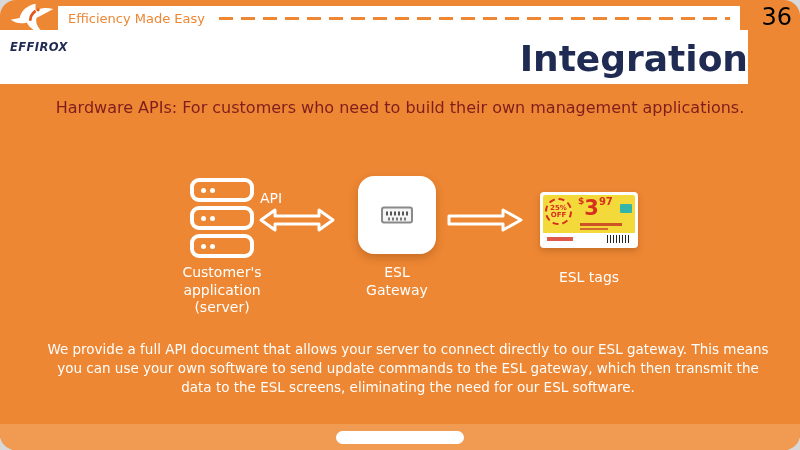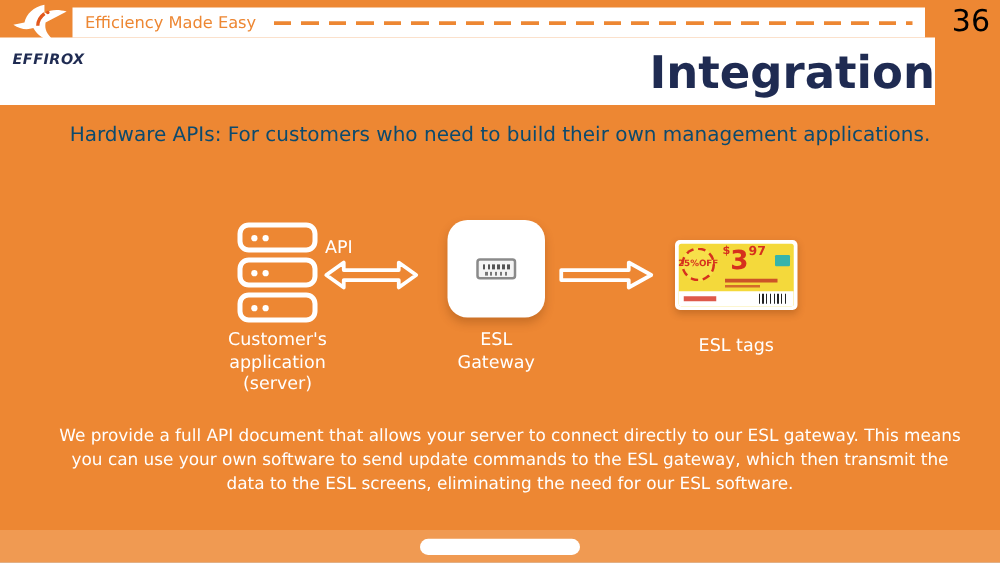--- a/index.html
+++ b/index.html
@@ -1,36 +1,37 @@
 <!DOCTYPE html>
 <html><head>
 <meta charset="utf-8">
 <style>
   html,body{margin:0;padding:0;background:#d8d8d8;}
   .slide{
     position:relative;width:800px;height:450px;overflow:hidden;
     background:#ED8733;
     font-family:"DejaVu Sans","Liberation Sans",sans-serif;
+    border-radius:16px;
   }
   
   .tagline-strip{position:absolute;top:6px;left:58px;right:60px;height:24px;background:#fff;
     display:flex;align-items:center;padding-left:10px;box-sizing:border-box;}
   .tagline{color:#ED8733;font-size:13px;white-space:nowrap;margin-right:14px;}
   .dash-line{flex:1;height:3px;margin-right:10px;
     background:repeating-linear-gradient(90deg,#ED8733 0 14px,transparent 14px 22px);}
   
   .header{position:absolute;top:30px;left:0;width:748px;height:54px;background:#fff;}
   .brand{position:absolute;left:10px;top:10px;color:#1F2B52;font-size:11.5px;font-weight:bold;
     font-style:italic;letter-spacing:.4px;}
   .title{position:absolute;left:0;right:0;top:8px;margin:0;text-align:right;color:#1F2B52;
     font-size:36px;font-weight:bold;}
   .logo{position:absolute;left:8px;top:2px;width:48px;height:32px;}
   .page-number{position:absolute;right:8px;top:3px;color:#000000;font-size:24px;}
   
-  .subtitle{position:absolute;top:98px;left:20px;right:20px;text-align:center;color:#0c4a6e;font-size:16px;}
+  .subtitle{position:absolute;top:98px;left:20px;right:20px;text-align:center;color:#7f1d1d;font-size:16px;}
   
   .server-icon{position:absolute;left:190px;top:178px;width:64px;}
   .server-tier{height:24px;box-sizing:border-box;border:4px solid #fff;border-radius:9px;margin-bottom:4px;
     display:flex;align-items:center;gap:4px;padding-left:7px;}
   .dot{width:5px;height:5px;background:#fff;border-radius:50%;}
   .api-label{position:absolute;left:260px;top:190px;width:74px;text-align:left;color:#fff;font-size:14px;}
   .arrow{position:absolute;width:78px;height:28px;}
   .arrow-1{left:258px;top:206px;}
   .arrow-2{left:446px;top:206px;}
   .gateway{position:absolute;left:358px;top:176px;width:78px;height:78px;background:#fff;
@@ -40,21 +41,21 @@
   .gateway-dots{margin:3px 3px 0 3px;height:4px;
     background:repeating-linear-gradient(90deg,#555 0 2px,transparent 2px 4px);}
   .gateway-dots2{margin:2px 5px 0 5px;height:3px;
     background:repeating-linear-gradient(90deg,#777 0 2px,transparent 2px 4px);}
   
   .esl-tag{position:absolute;left:540px;top:192px;width:98px;height:56px;background:#fff;border-radius:4px;
     padding:3px;box-sizing:border-box;box-shadow:0 3px 6px rgba(90,40,0,.25);}
   .tag-screen{position:relative;width:100%;height:100%;background:#F4D93B;border-radius:2px;overflow:hidden;}
   .tag-badge{position:absolute;left:2px;top:3px;width:27px;height:27px;box-sizing:border-box;
     border:2px dashed #D6301D;border-radius:50%;color:#D6301D;font-size:7px;font-weight:bold;
-    display:flex;flex-direction:row;align-items:center;justify-content:center;line-height:7px;background:#F7E04A;}
+    display:flex;flex-direction:column;align-items:center;justify-content:center;line-height:7px;background:#F7E04A;}
   .tag-price{position:absolute;left:35px;top:1px;color:#D6301D;font-weight:bold;white-space:nowrap;}
   .tag-price .cur{font-size:9px;vertical-align:top;}
   .tag-price .dollars{font-size:21px;}
   .tag-price .cents{font-size:10px;vertical-align:top;}
   .tag-bar1{position:absolute;left:37px;top:28px;width:42px;height:3px;background:#C43C24;opacity:.85;}
   .tag-bar2{position:absolute;left:37px;top:33px;width:28px;height:2px;background:#C43C24;opacity:.7;}
   .tag-teal{position:absolute;right:3px;top:9px;width:12px;height:9px;background:#35b4aa;border-radius:1px;}
   .tag-bottom{position:absolute;left:0;right:0;bottom:0;height:12px;background:#fff;display:flex;align-items:center;}
   .tag-bottom-red{width:26px;height:4px;margin-left:4px;background:#D6301D;opacity:.8;}
   .barcode{margin-left:auto;margin-right:4px;width:24px;height:8px;

